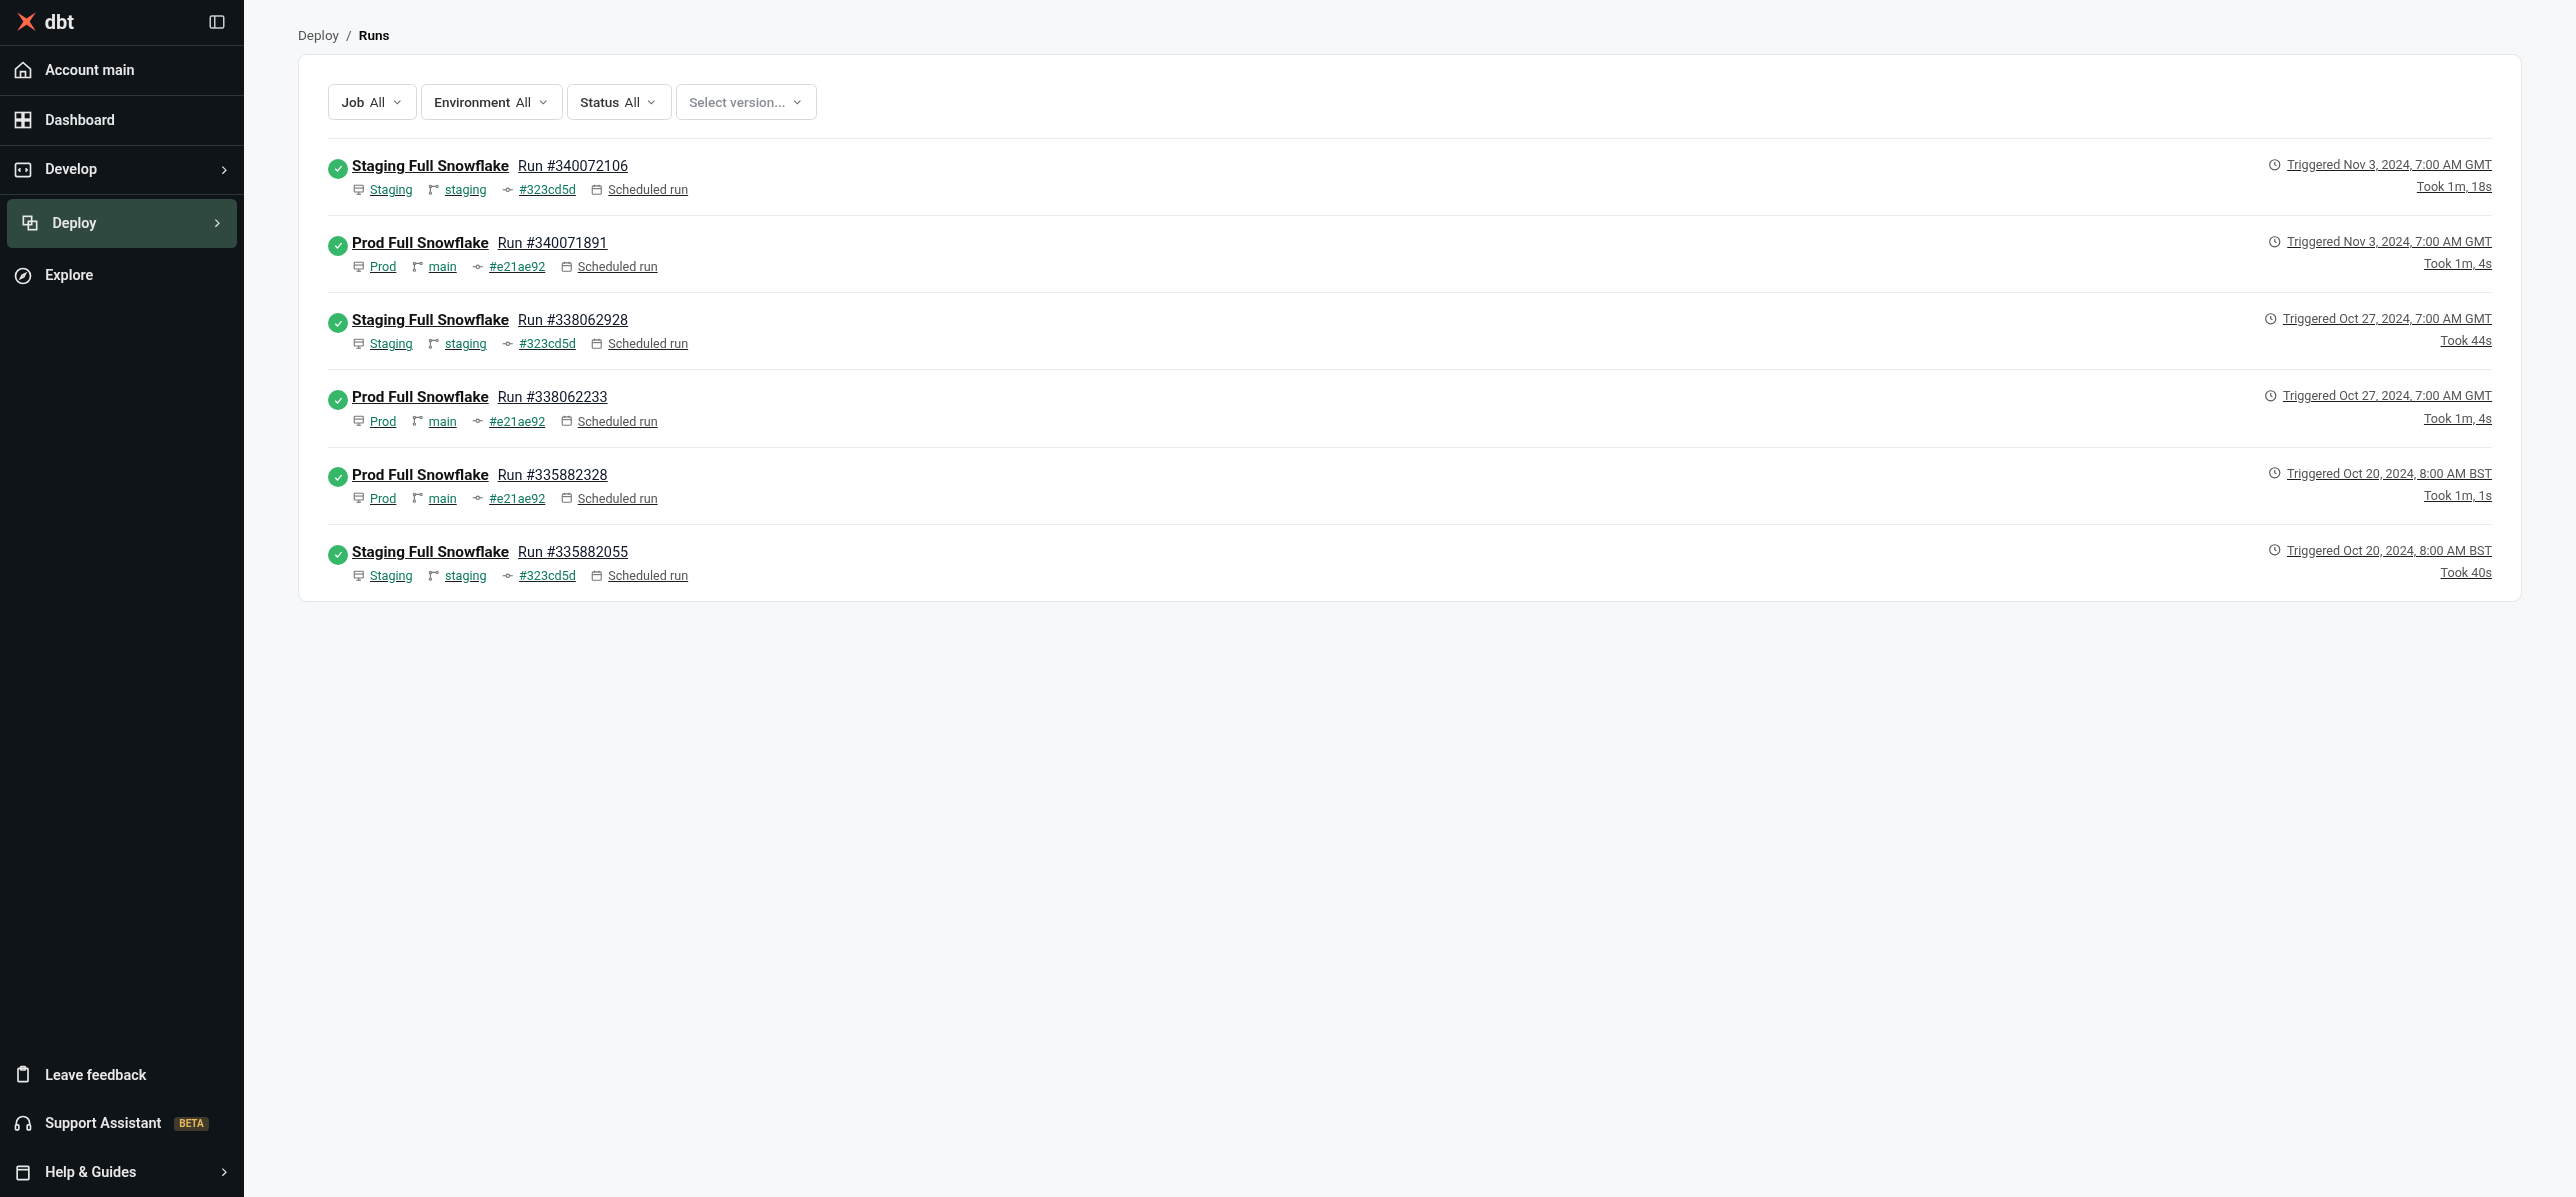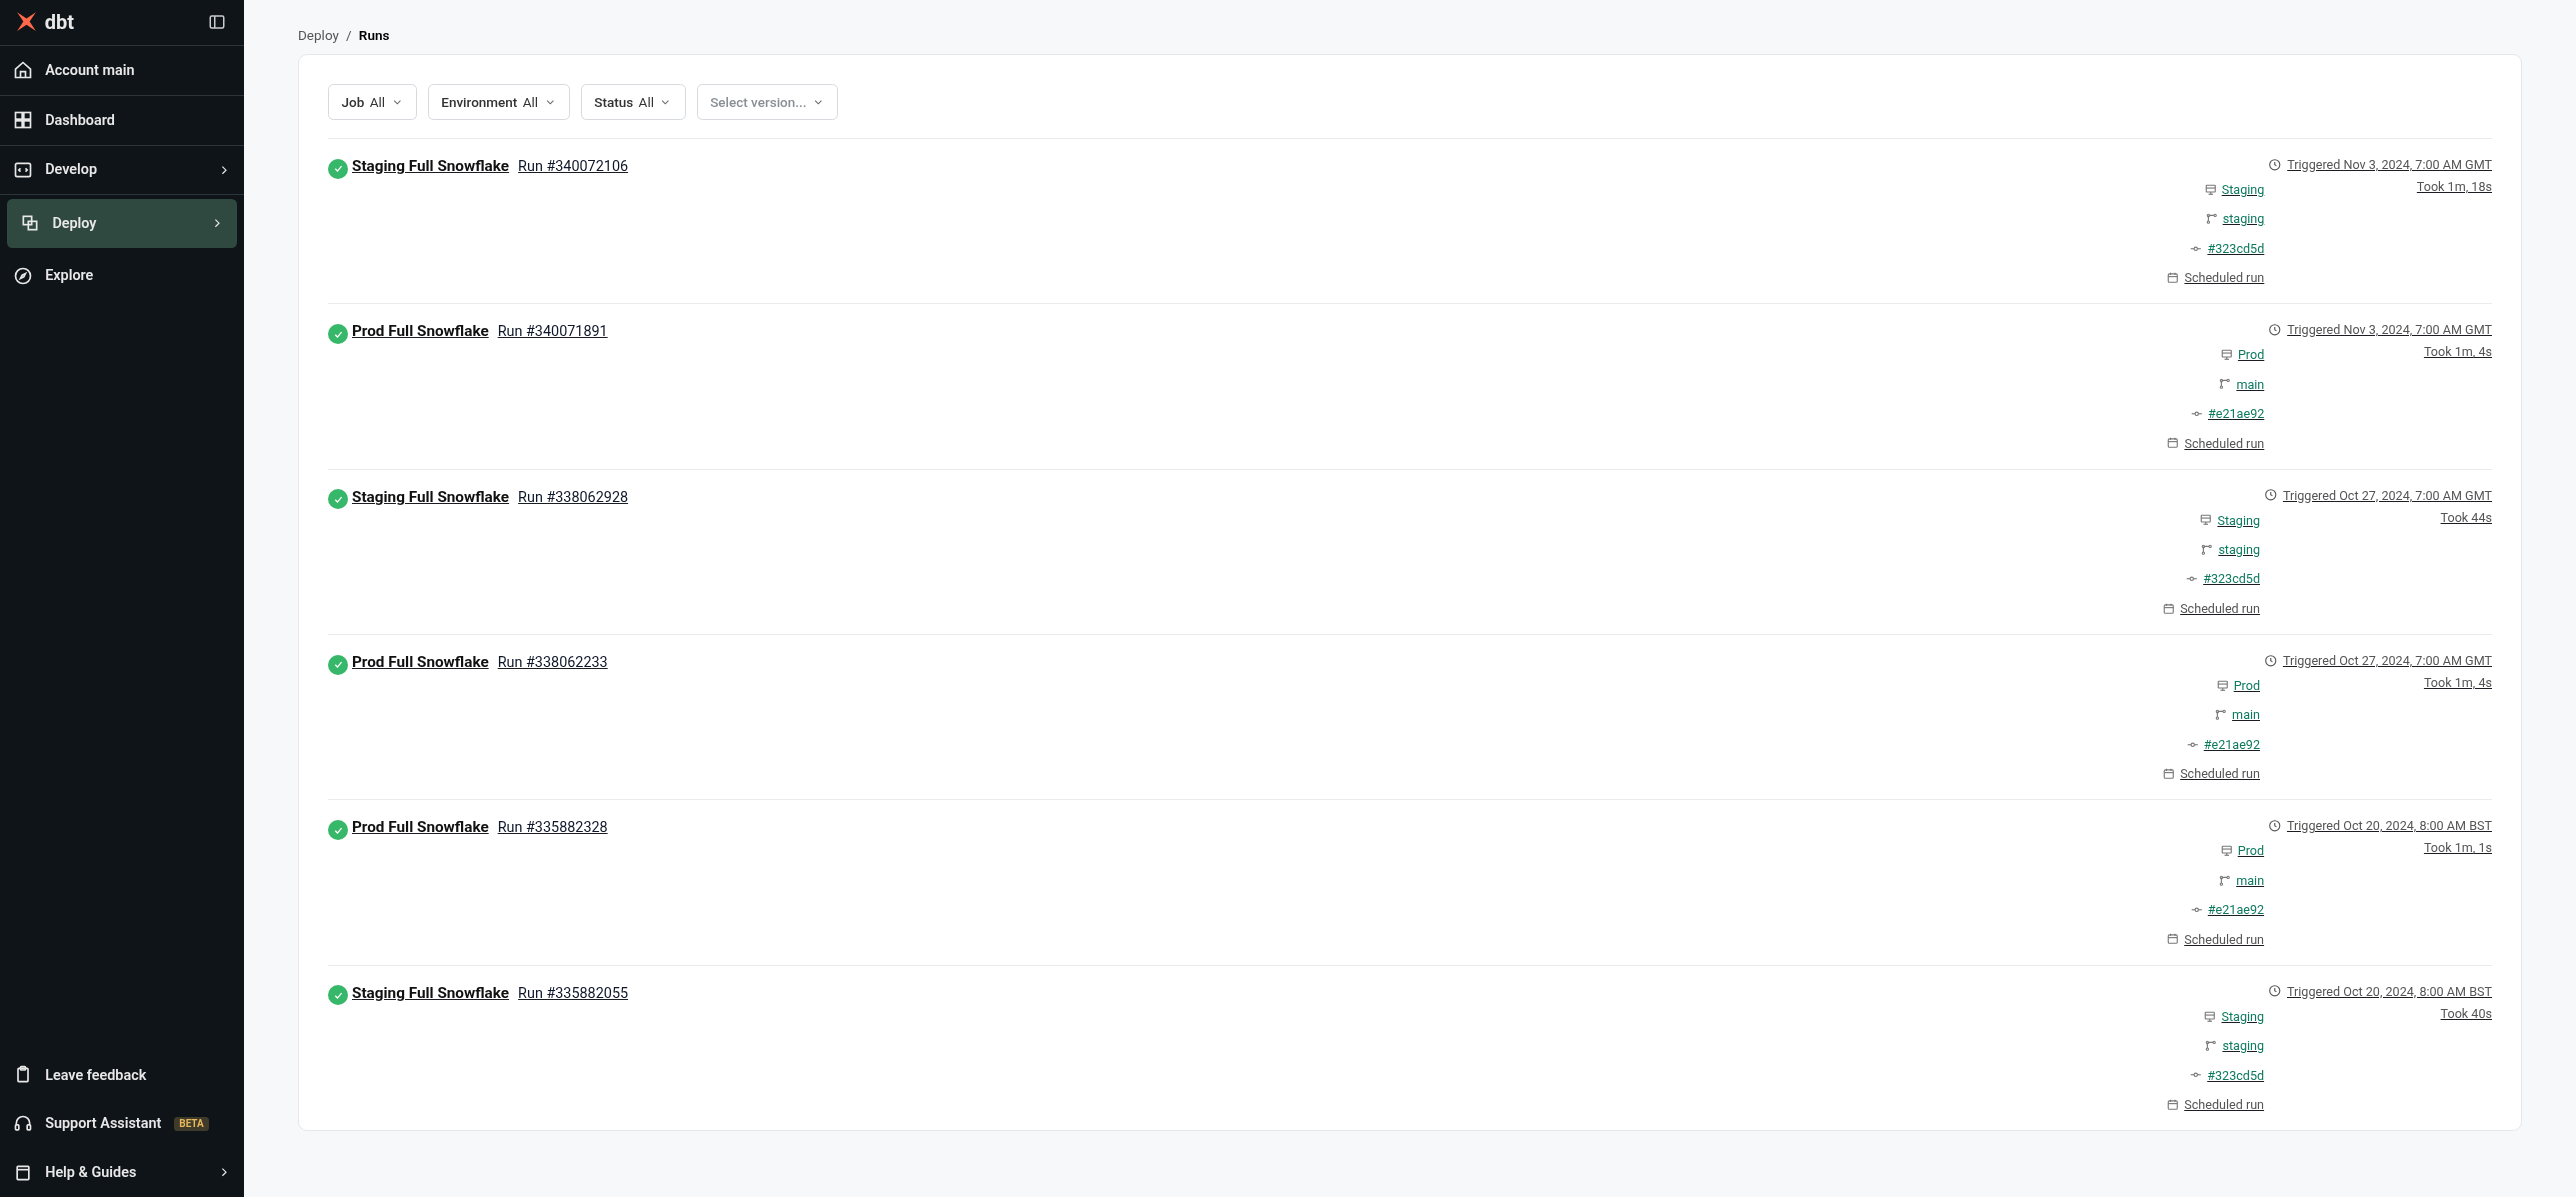--- a/index.html
+++ b/index.html
@@ -127,21 +127,21 @@
 
 
 .card {
   background: #fff;
   border: 0.9px solid #e5e7eb;
   border-radius: 9px;
   padding: 0;
 }
 .filters {
   display: flex;
-  gap: 11px;
+  gap: 4px;
   padding: 29px 29px 18px 29px;
   align-items: center;
 }
 .filter-pill {
   display: flex;
   align-items: center;
   gap: 5.4px;
   border: 0.9px solid #d6dade;
   border-radius: 5.4px;
   padding: 9px 12.6px;
@@ -181,25 +181,24 @@
 .run-title-line {
   display: flex;
   align-items: baseline;
   gap: 9px;
   margin-bottom: 7.2px;
 }
 .run-name { font-weight: 700; font-size: 15.3px; color: #111; }
 .run-number { font-size: 14.4px; color: #0f172a; }
 .run-meta {
   display: flex;
-  align-items: flex-end;
+  align-items: flex-start;
   gap: 14.4px;
   font-size: 12.6px;
   color: #555;
-  flex-direction: column;
 }
 .meta-item { display: flex; align-items: center; gap: 4.5px; }
 .meta-item svg { width: 13.5px; height: 13.5px; color: #777; }
 .meta-link { color: #0d7a5f; cursor: pointer; }
 .run-right {
   display: flex;
   flex-direction: column;
   align-items: flex-end;
   gap: 7.2px;
   font-size: 12.6px;

